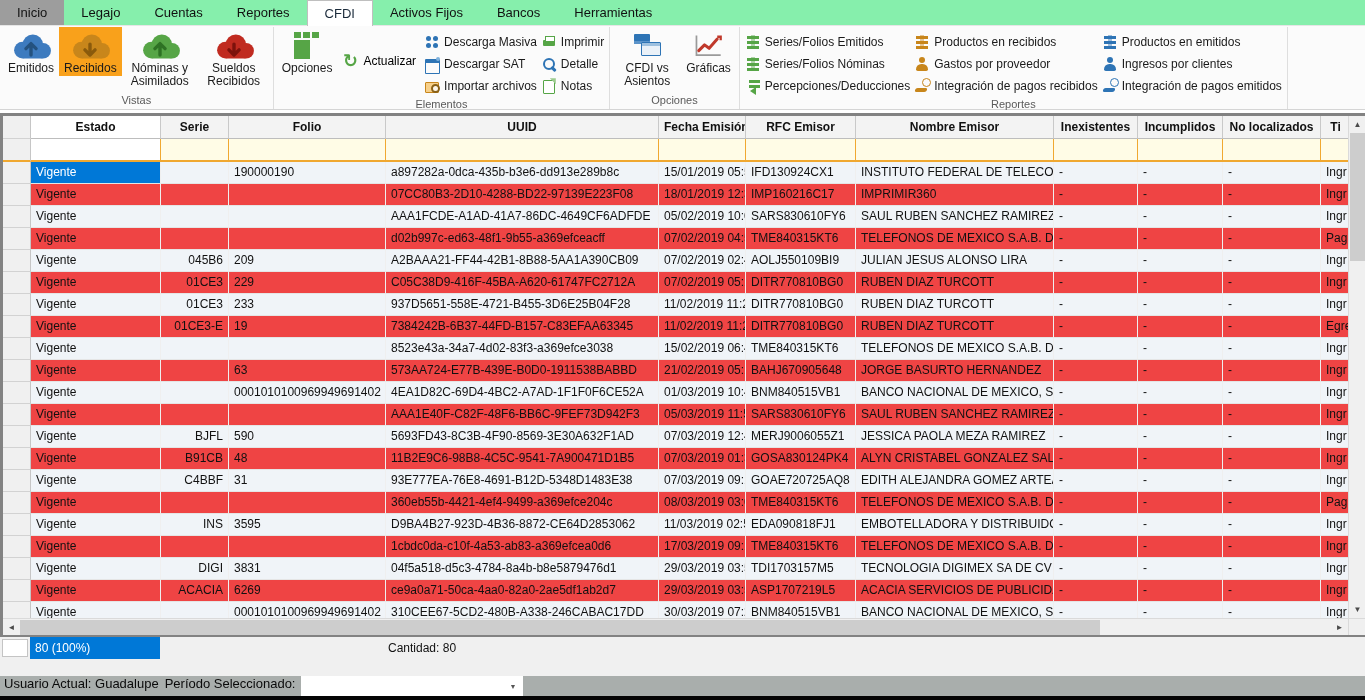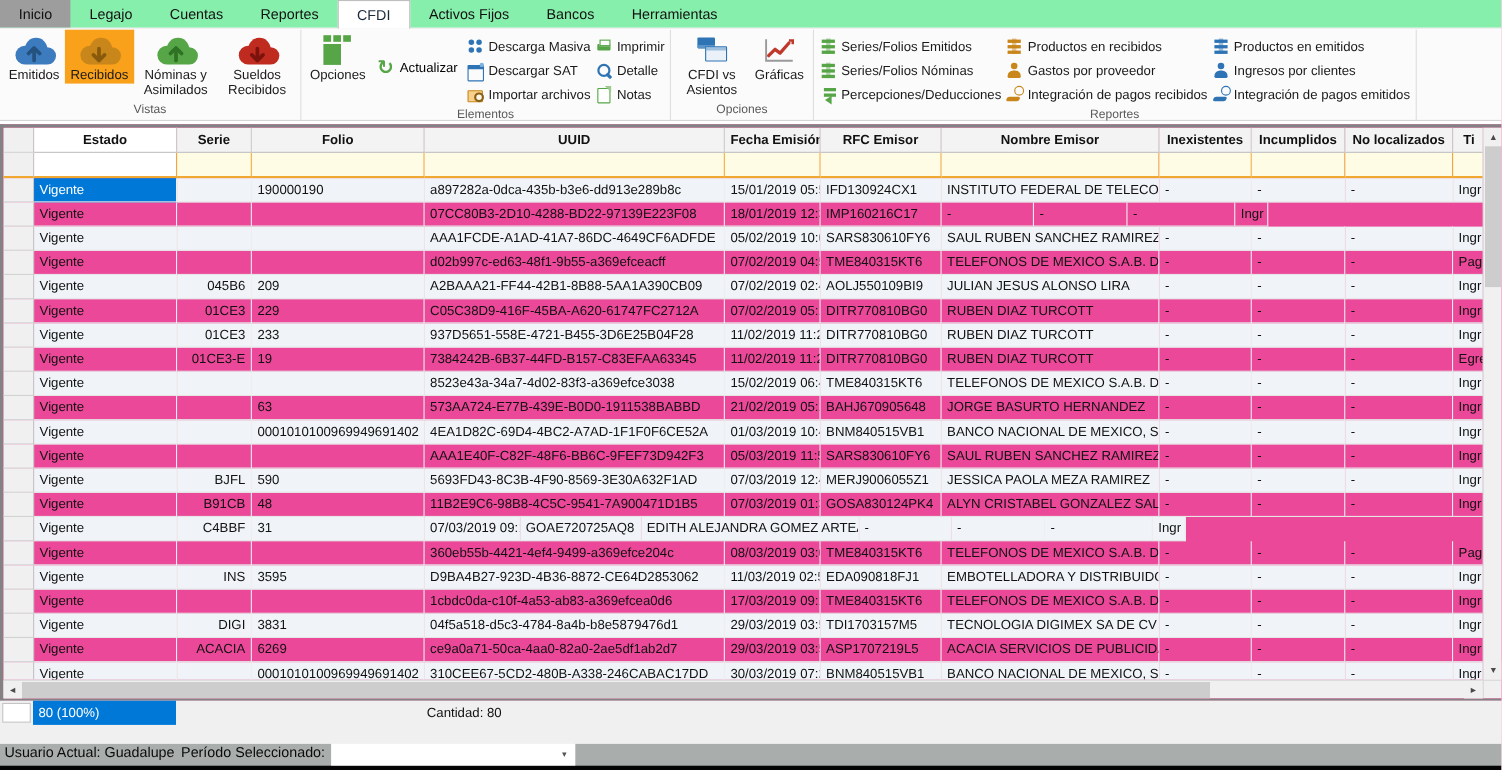--- a/index.html
+++ b/index.html
@@ -52,21 +52,21 @@
   .i-rowsarrow::after { content:""; position:absolute; left:1px; top:9px; border:4px solid transparent; border-right:6px solid currentColor; }
   .i-person::before { content:""; position:absolute; left:5px; top:1px; width:6px; height:6px; border-radius:50%; background:currentColor; }
   .i-person::after { content:""; position:absolute; left:2px; top:8px; width:12px; height:7px; border-radius:6px 6px 2px 2px; background:currentColor; }
   .i-pay::before { content:""; position:absolute; left:8px; top:0; width:7px; height:7px; border:1.5px solid currentColor; border-radius:50%; }
   .i-pay::after { content:""; position:absolute; left:1px; top:10px; width:12px; height:4px; border-radius:2px; background:currentColor; transform:skewX(-20deg); }
   .i-table::before { content:""; position:absolute; left:2px; top:1px; width:7px; height:6px; background:#56A546; box-shadow:9px 0 0 #56A546,18px 0 0 #56A546; }
   .i-table::after { content:""; position:absolute; left:2px; top:9px; width:16px; height:19px; background:#56A546; }
   .i-refresh { font-size:18px; line-height:16px; color:#56A546; font-weight:bold; width:18px; display:inline-block; text-align:center; }
 
   
-  .gridwrap { margin-top:3px; height:540px; width:1365px; position:relative; border:3px solid #828282; border-right:none; border-bottom:2px solid #828282; background:#ec4899; overflow:hidden; }
+  .gridwrap { margin-top:3px; height:540px; width:1365px; position:relative; border:3px solid #828282; border-right:none; border-bottom:2px solid #828282; background:#ef4444; overflow:hidden; }
   .gridinner { position:absolute; left:0; top:0; right:17px; bottom:17px; overflow:hidden; }
   .grow { display:flex; }
   .cell { flex:none; padding:0 5px; font-size:12px; line-height:21px; height:22px; white-space:nowrap; overflow:hidden; border-right:1px solid #EFEFEF; border-bottom:1px solid #E5E5E5; color:#111; }
   .c0{width:28px;} .c1{width:130px;} .c2{width:68px;text-align:right;} .c3{width:157px;} .c4{width:273px;}
   .c5{width:87px;} .c6{width:110px;} .c7{width:198px;} .c8{width:84px;} .c9{width:85px;} .c10{width:98px;} .c11{width:30px;}
   .hcell { height:23px; line-height:22px; font-weight:bold; text-align:center; background:#F3F3F3; border-right:1px solid #C9C9C9; border-bottom:1px solid #BDBDBD; }
   .hcell.hl { background:#FFFFFF; }
   .hcell.corner, .rh { background:#F0F0F0; border-right:1px solid #C6C6C6; border-bottom:1px solid #D2D2D2; }
   .fcell { height:23px; background:#FFFCE6; border-right:1px solid #F0A830; border-bottom:2px solid #F0A830; }
   .fcell.white { background:#FFFFFF; }
@@ -343,20 +343,21 @@
           <div class="cell c11">Ingr</div>
         </div>
         <div class="grow trow">
           <div class="cell rh c0"></div>
           <div class="cell c1">Vigente</div>
           <div class="cell c2"></div>
           <div class="cell c3"></div>
           <div class="cell c4">07CC80B3-2D10-4288-BD22-97139E223F08</div>
           <div class="cell c5">18/01/2019 12:32:</div>
           <div class="cell c6">IMP160216C17</div>
+          <div class="cell c7">IMPRIMIR360</div>
           <div class="cell c8">-</div>
           <div class="cell c9">-</div>
           <div class="cell c10">-</div>
           <div class="cell c11">Ingr</div>
         </div>
         <div class="grow trow tint">
           <div class="cell rh c0"></div>
           <div class="cell c1">Vigente</div>
           <div class="cell c2"></div>
           <div class="cell c3"></div>
@@ -521,20 +522,21 @@
           <div class="cell c8">-</div>
           <div class="cell c9">-</div>
           <div class="cell c10">-</div>
           <div class="cell c11">Ingr</div>
         </div>
         <div class="grow trow tint">
           <div class="cell rh c0"></div>
           <div class="cell c1">Vigente</div>
           <div class="cell c2">C4BBF</div>
           <div class="cell c3">31</div>
+          <div class="cell c4">93E777EA-76E8-4691-B12D-5348D1483E38</div>
           <div class="cell c5">07/03/2019 09:10:</div>
           <div class="cell c6">GOAE720725AQ8</div>
           <div class="cell c7">EDITH ALEJANDRA GOMEZ ARTEAGA</div>
           <div class="cell c8">-</div>
           <div class="cell c9">-</div>
           <div class="cell c10">-</div>
           <div class="cell c11">Ingr</div>
         </div>
         <div class="grow trow">
           <div class="cell rh c0"></div>

